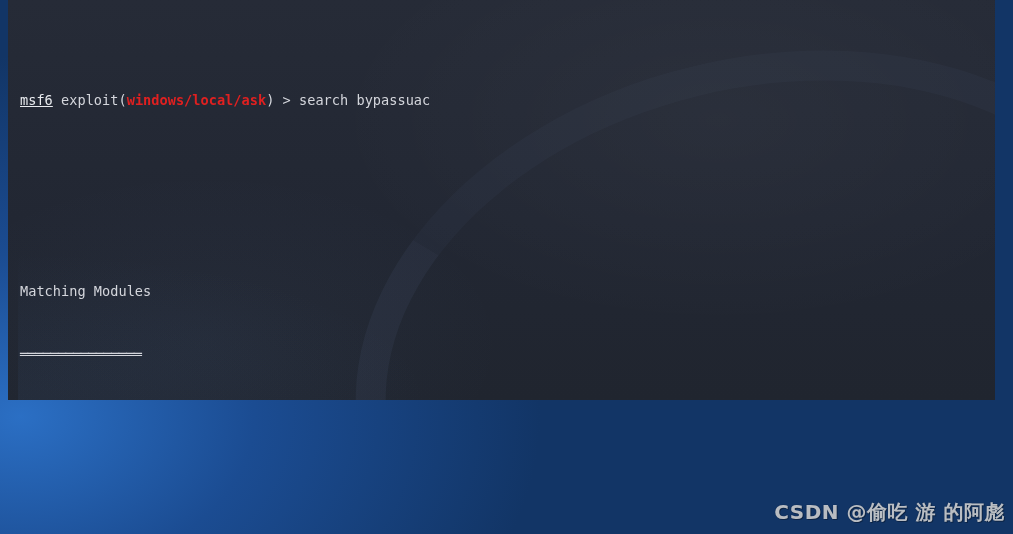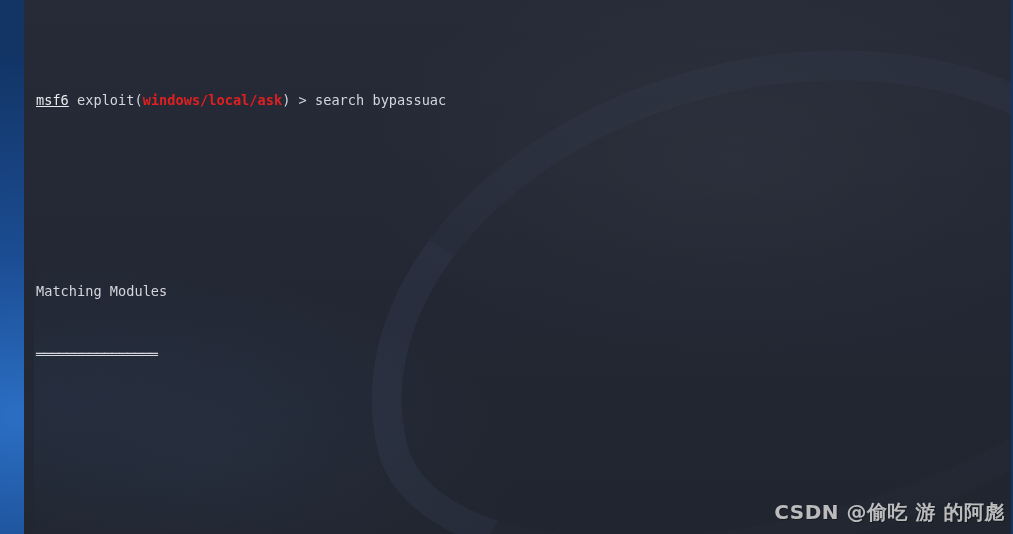--- a/index.html
+++ b/index.html
@@ -24,29 +24,28 @@
       radial-gradient(ellipse 520px 360px at 2% 78%, #2b6fc4 0%, #1b4c92 45%, #123566 100%),
       radial-gradient(ellipse 420px 520px at 100% 40%, #1f5fb8 0%, #16407c 55%, #0f2b57 100%),
       linear-gradient(160deg, #16406f 0%, #0e2a50 60%, #0b2244 100%);
   }
 
   #terminal {
     position: absolute;
     left: 8px;
     top: 0;
     width: 987px;
-    height: 534px;
+    height: 400px;
     background: #232834;
     background-image:
       radial-gradient(ellipse 560px 300px at 72% 30%, rgba(255,255,255,0.030) 0%, rgba(255,255,255,0.0) 70%),
       radial-gradient(ellipse 420px 240px at 20% 86%, rgba(120,160,220,0.045) 0%, rgba(255,255,255,0.0) 72%),
       linear-gradient(180deg, #262b37 0%, #222733 55%, #20252f 100%);
     color: #d4d6dc;
     overflow: hidden;
-    margin-left: 16px;
   }
   
   #terminal::before {
     content: "";
     position: absolute;
     left: 330px; top: 60px;
     width: 760px; height: 430px;
     border-radius: 50% 50% 50% 50% / 60% 60% 40% 40%;
     border: 30px solid rgba(150,180,225,0.035);
     border-bottom-color: rgba(150,180,225,0.02);

